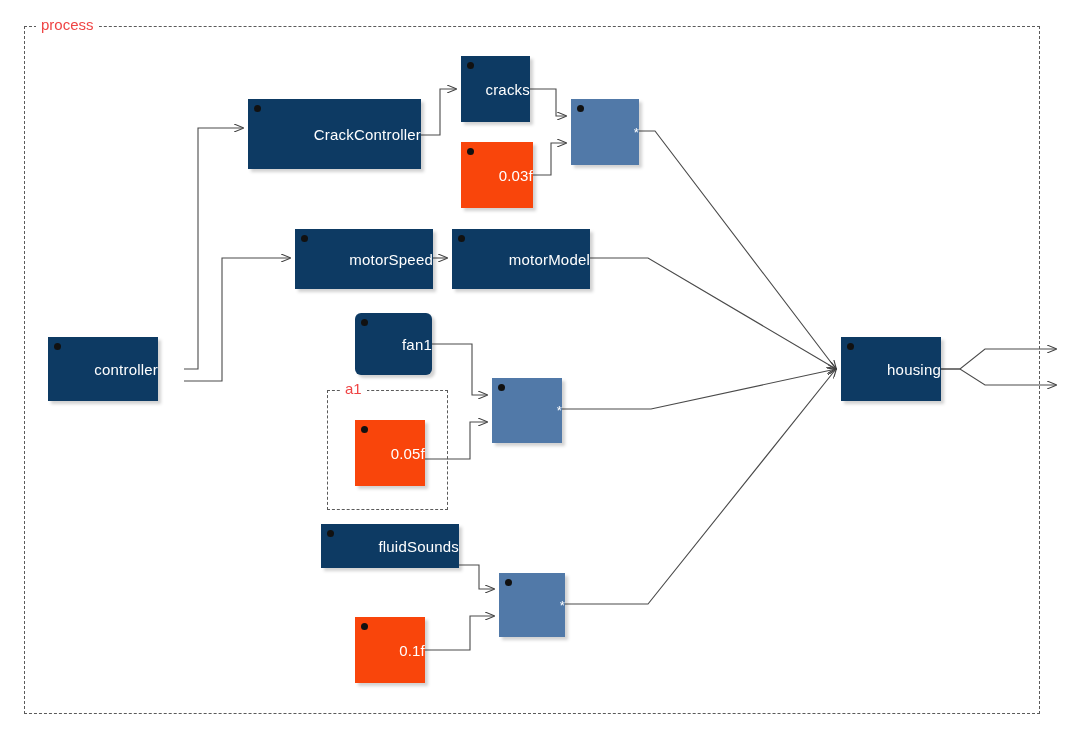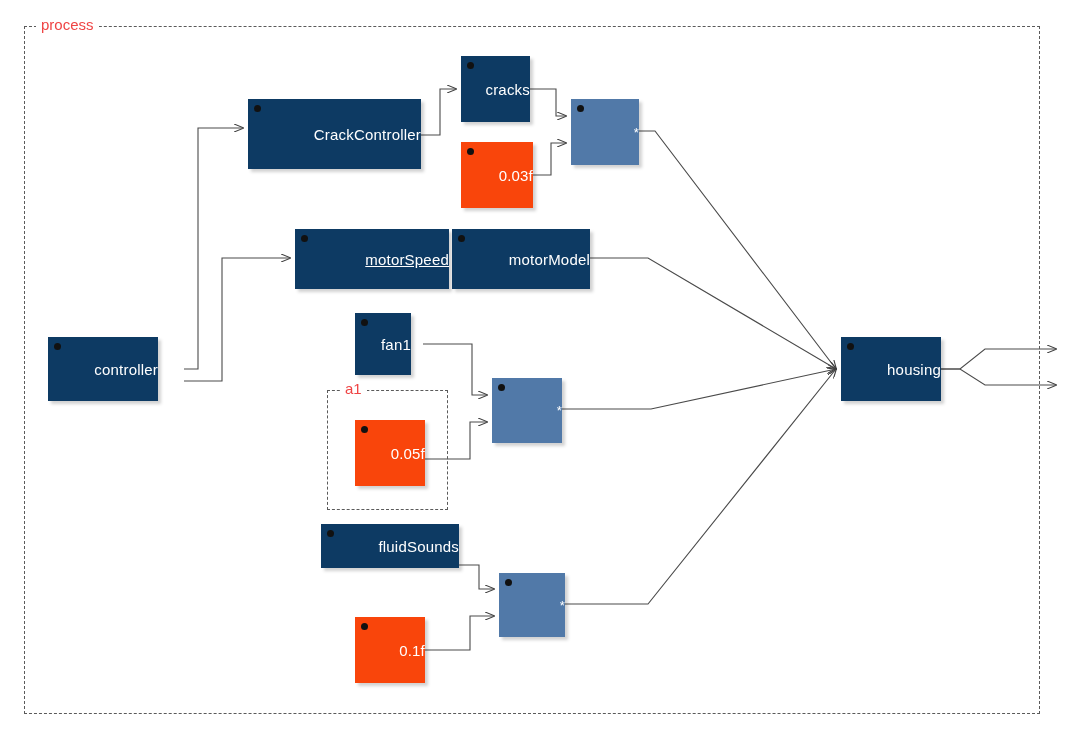--- a/index.html
+++ b/index.html
@@ -118,29 +118,29 @@
         <span class="blabel">cracks</span>
       </div>
       <div class="block block-orange" style="left: 461px; top: 142px; width: 72px; height: 66px;">
         <span class="port-dot"></span>
         <span class="blabel">0.03f</span>
       </div>
       <div class="block block-mid" style="left: 571px; top: 99px; width: 68px; height: 66px;">
         <span class="port-dot"></span>
         <span class="blabel">*</span>
       </div>
-      <div class="block block-navy" style="left: 295px; top: 229px; width: 154px; height: 60px; text-decoration: underline;">
+      <div class="block block-navy" style="left: 295px; top: 229px; width: 138px; height: 60px;">
         <span class="port-dot"></span>
         <span class="blabel">motorSpeed</span>
       </div>
       <div class="block block-navy" style="left: 452px; top: 229px; width: 138px; height: 60px;">
         <span class="port-dot"></span>
         <span class="blabel">motorModel</span>
       </div>
-      <div class="block block-navy" style="left: 355px; top: 313px; width: 56px; height: 62px;">
+      <div class="block block-navy" style="left: 355px; top: 313px; width: 77px; height: 62px; border-radius: 6px;">
         <span class="port-dot"></span>
         <span class="blabel">fan1</span>
       </div>
       <div class="block block-orange" style="left: 355px; top: 420px; width: 70px; height: 66px;">
         <span class="port-dot"></span>
         <span class="blabel">0.05f</span>
       </div>
       <div class="block block-mid" style="left: 492px; top: 378px; width: 70px; height: 65px;">
         <span class="port-dot"></span>
         <span class="blabel">*</span>

